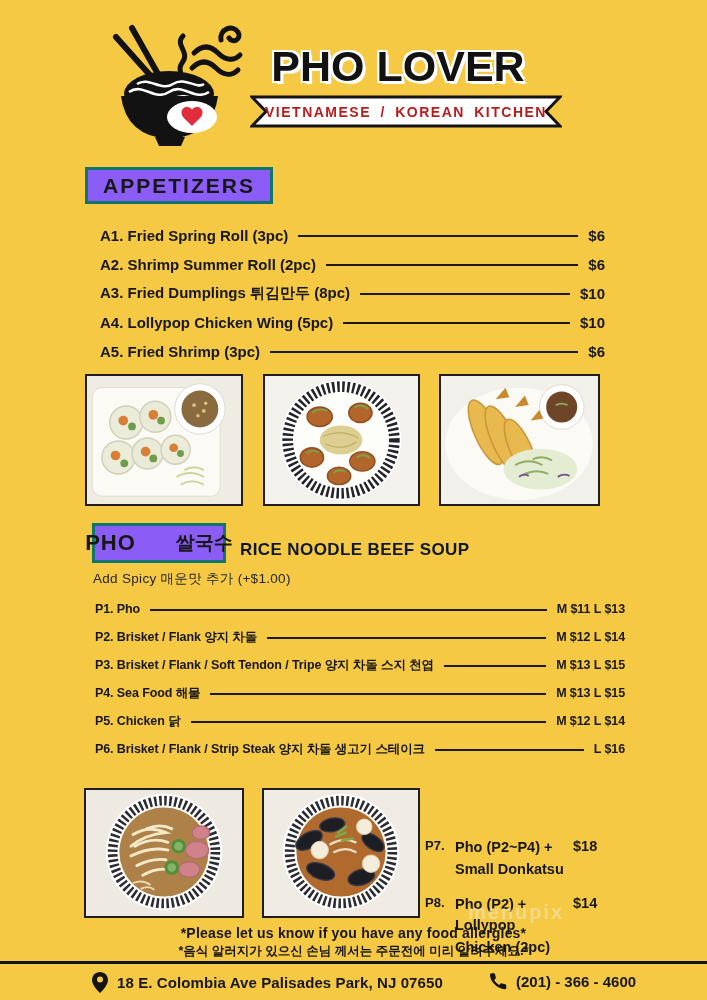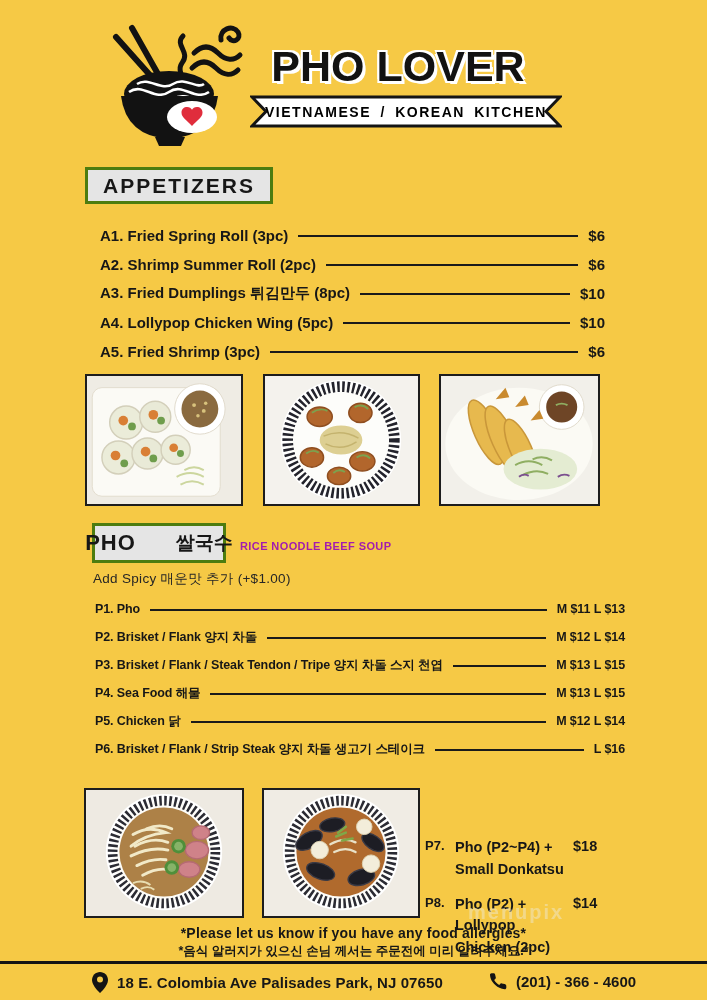--- a/index.html
+++ b/index.html
@@ -14,38 +14,38 @@
   .title {
     position:absolute; left:248px; top:42px; width:300px; text-align:center;
     font-size:43px; font-weight:800; letter-spacing:0px; color:#121212;
     text-shadow:-2px -2px 0 #fff, 2px -2px 0 #fff, -2px 2px 0 #fff, 2px 2px 0 #fff, 3px 3px 0 #fff;
     white-space:nowrap;
   }
   .ribbon { position:absolute; left:250px; top:95px; width:312px; height:33px; }
   .ribbon svg { position:absolute; inset:0; }
   .ribbon .ribbon-text {
     position:absolute; inset:0; display:flex; align-items:center; justify-content:center;
-    font-size:14px; font-weight:700; letter-spacing:1.5px; word-spacing:4px; color:#000000;
+    font-size:14px; font-weight:700; letter-spacing:1.5px; word-spacing:4px; color:#b91c1c;
   }
   
   .hbox {
-    position:absolute; background:#e5e5e5; border:3px solid #4d7c0f;
+    position:absolute; background:#8b5cf6; border:3px solid #0f766e;
     display:flex; align-items:center; justify-content:center; gap:8px; white-space:nowrap;text-align:right;
   }
   .hbox-appetizers { left:85px; top:167px; width:188px; height:37px;
     font-size:21px; font-weight:800; letter-spacing:2px; }
   .hbox-pho { left:92px; top:523px; width:134px; height:40px; }
   .hbox-pho .en { font-size:22px; font-weight:700; letter-spacing:1px; }
   .hbox-pho .kr { font-size:19px; font-weight:700;margin-left:32px; }
   .hbox-combo { left:437px; top:786px; width:186px; height:41px; }
   .hbox-combo .en { font-size:21px; font-weight:800; letter-spacing:1px; }
   .hbox-combo .kr { font-size:17px; font-weight:700; }
   .sub-heading {
-    position:absolute; left:240px; top:540px; font-size:11px; font-weight:800;
-    letter-spacing:0.4px; color:#a21caf; white-space:nowrap;
+    position:absolute; left:240px; top:540px; font-size:17px; font-weight:800;
+    letter-spacing:0.4px; color:#0f172a; white-space:nowrap;
   }
   .spicy-note {
     position:absolute; left:93px; top:570px; font-size:13.5px; font-weight:500;
     letter-spacing:0.3px; color:#262626;
   }
   
   .menu-list { position:absolute; }
   .list-appetizers { left:100px; top:224px; width:505px; }
   .list-pho { left:95px; top:599px; width:530px; }
   .menu-row { display:flex; align-items:center; white-space:nowrap; }
@@ -259,21 +259,21 @@
       <span>P1. Pho</span>
       <span class="leader"></span>
       <span class="price">M $11 L $13</span>
     </div>
     <div class="menu-row">
       <span>P2. Brisket / Flank 양지 차돌</span>
       <span class="leader"></span>
       <span class="price">M $12 L $14</span>
     </div>
     <div class="menu-row">
-      <span>P3. Brisket / Flank / Steak Tendon / Tripe 양지 차돌 스지 천엽</span>
+      <span>P3. Brisket / Flank / Soft Tendon / Tripe 양지 차돌 스지 천엽</span>
       <span class="leader"></span>
       <span class="price">M $13 L $15</span>
     </div>
     <div class="menu-row">
       <span>P4. Sea Food 해물</span>
       <span class="leader"></span>
       <span class="price">M $13 L $15</span>
     </div>
     <div class="menu-row">
       <span>P5. Chicken 닭</span>

